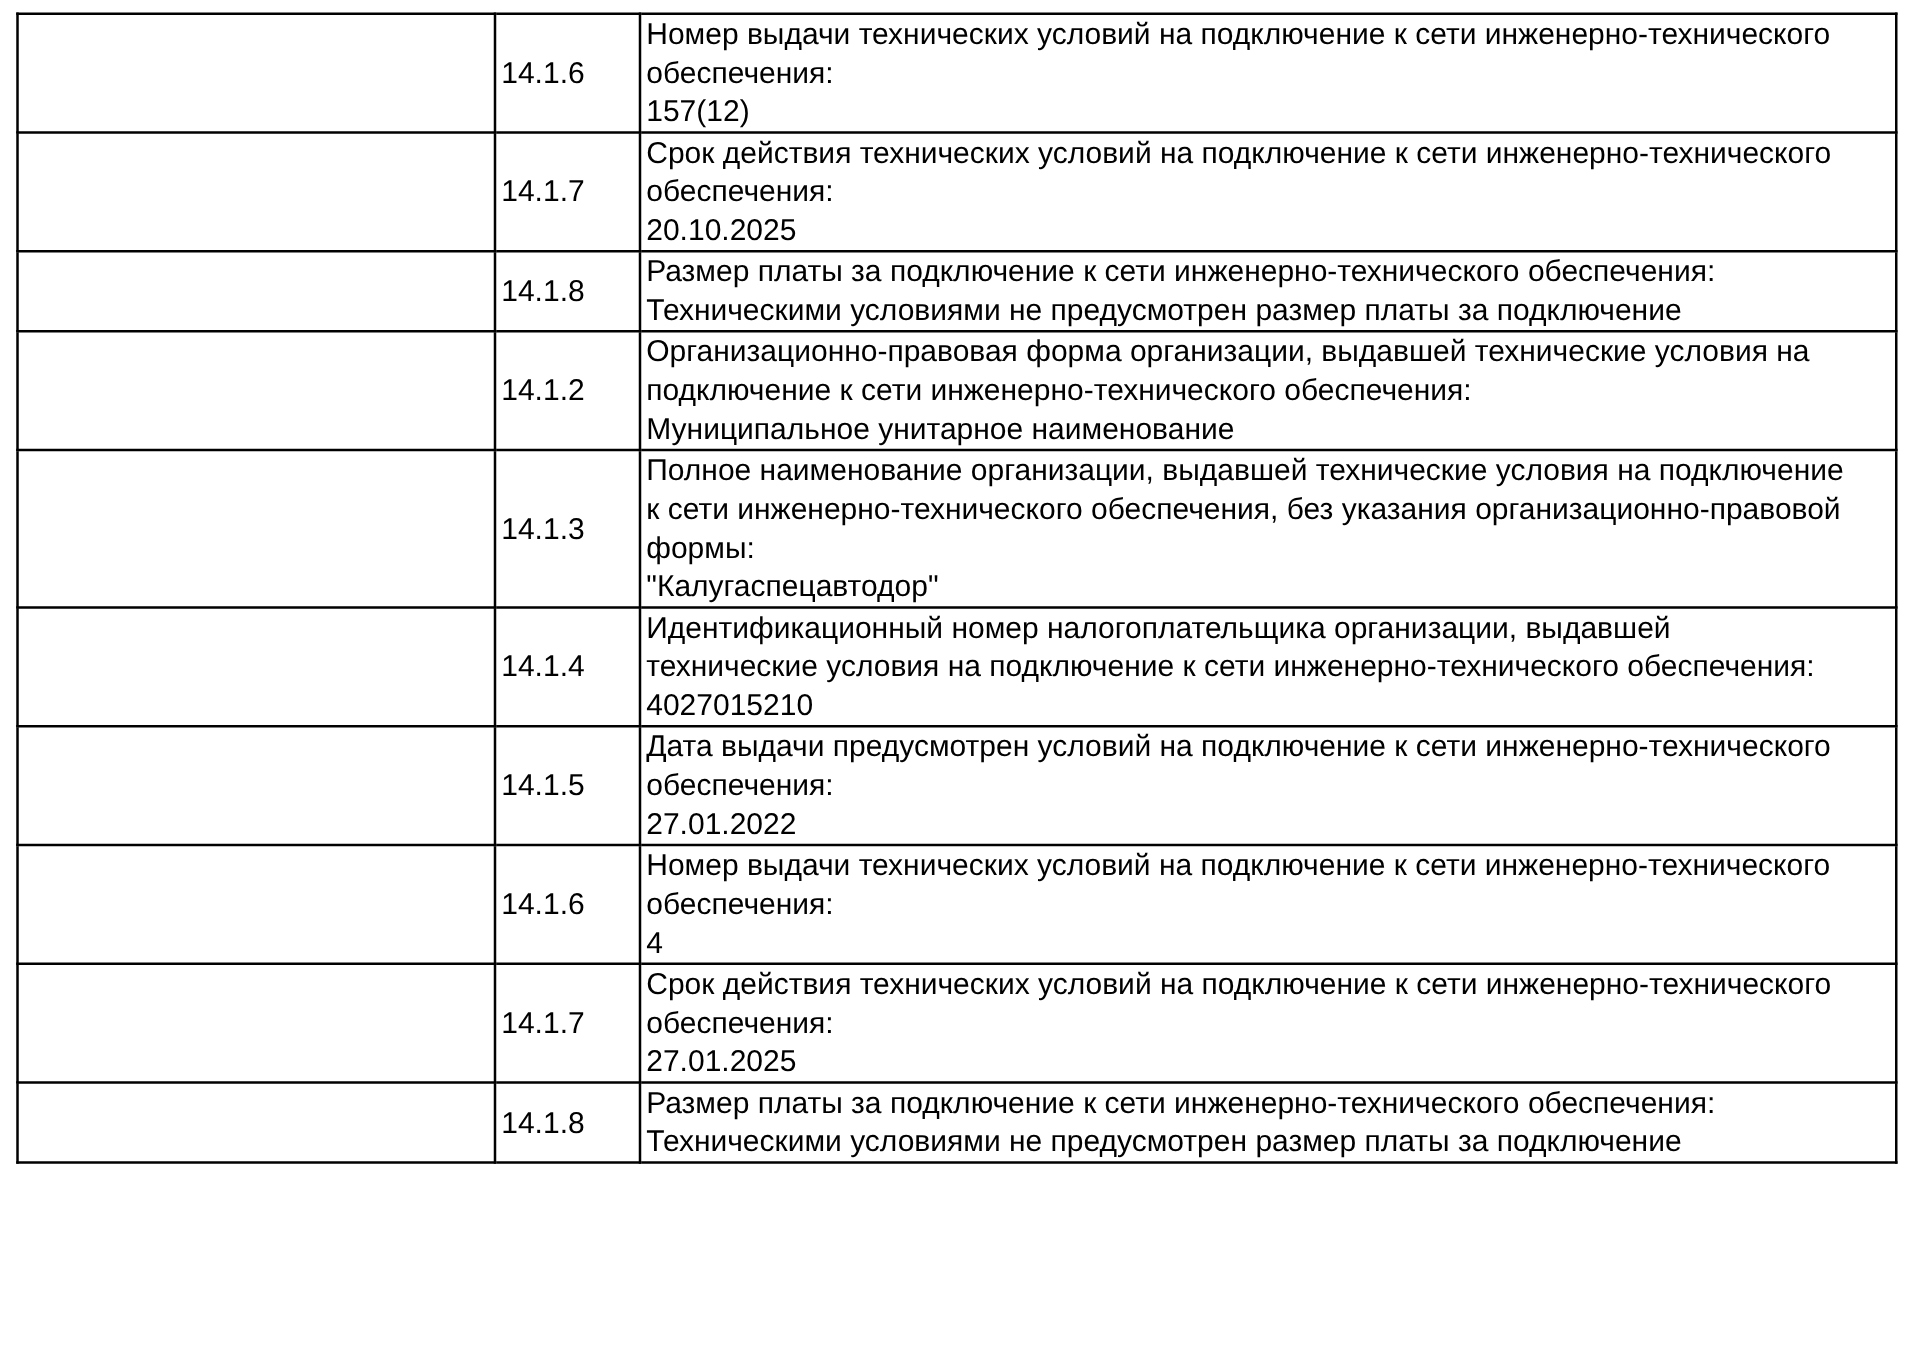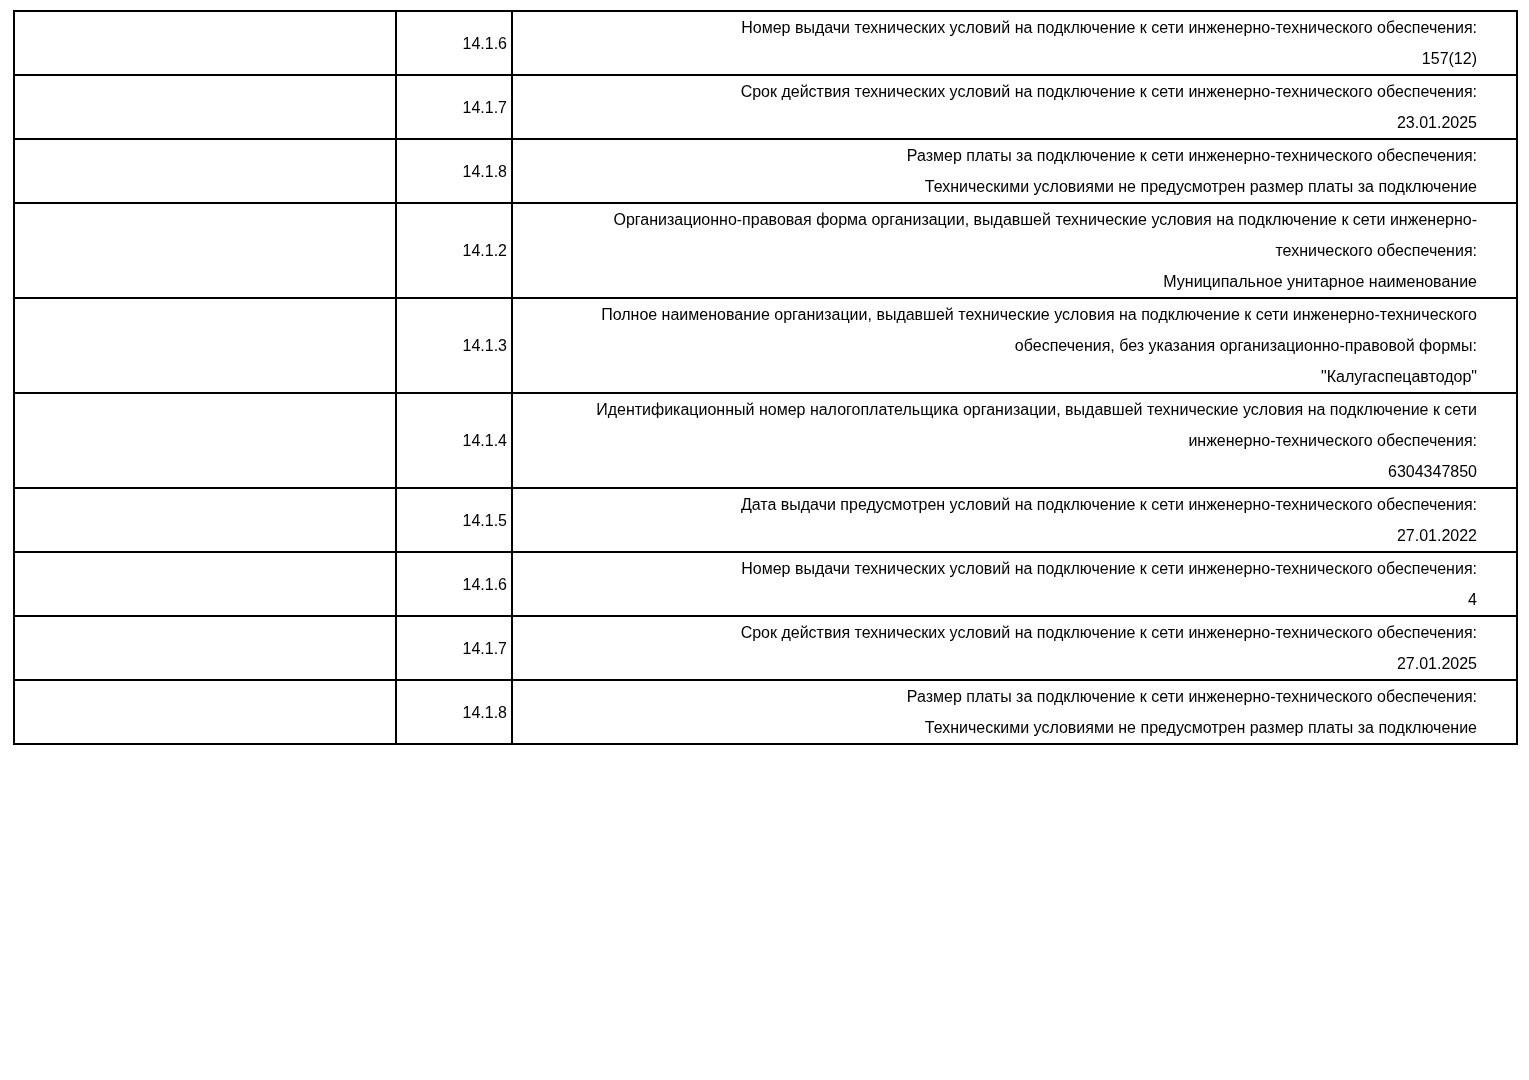--- a/index.html
+++ b/index.html
@@ -21,27 +21,26 @@
     top: 10px;
   }
   table.decl {
     border-collapse: collapse;
     table-layout: fixed;
     width: 1501px;
     background: #ffffff;
   }
   table.decl td {
     border: 2px solid #000000;
-    font-size: 16px;
+    font-size: 24px;
     line-height: 31px;
     padding: 0 4px;
     vertical-align: middle;
     overflow: hidden;
     word-wrap: break-word;
-    text-align: right;
   }
   td.section-cell {
     width: 372px;
     vertical-align: top;
     padding-top: 1px;
     padding-left: 6px;
     padding-right: 8px;
   }
   td.code-cell {
     width: 106px;
@@ -72,21 +71,21 @@
       <div class="field-label">Номер выдачи технических условий на подключение к сети инженерно-технического обеспечения:</div>
       <div class="field-value">157(12)</div>
     </td>
   </tr>
 
   <tr>
     <td class="section-cell"></td>
     <td class="code-cell">14.1.7</td>
     <td class="content-cell">
       <div class="field-label">Срок действия технических условий на подключение к сети инженерно-технического обеспечения:</div>
-      <div class="field-value">23.01.2025</div>
+      <div class="field-value">20.10.2025</div>
     </td>
   </tr>
 
   <tr>
     <td class="section-cell"></td>
     <td class="code-cell">14.1.8</td>
     <td class="content-cell">
       <div class="field-label">Размер платы за подключение к сети инженерно-технического обеспечения:</div>
       <div class="field-value">Техническими условиями не предусмотрен размер платы за подключение</div>
     </td>
@@ -109,21 +108,21 @@
       <div class="field-label">Полное наименование организации, выдавшей технические условия на подключение к сети инженерно-технического обеспечения, без указания организационно-правовой формы:</div>
       <div class="field-value">"Калугаспецавтодор"</div>
     </td>
   </tr>
 
   <tr>
     <td class="section-cell"></td>
     <td class="code-cell">14.1.4</td>
     <td class="content-cell">
       <div class="field-label">Идентификационный номер налогоплательщика организации, выдавшей технические условия на подключение к сети инженерно-технического обеспечения:</div>
-      <div class="field-value">6304347850</div>
+      <div class="field-value">4027015210</div>
     </td>
   </tr>
 
   <tr>
     <td class="section-cell"></td>
     <td class="code-cell">14.1.5</td>
     <td class="content-cell">
       <div class="field-label">Дата выдачи предусмотрен условий на подключение к сети инженерно-технического обеспечения:</div>
       <div class="field-value">27.01.2022</div>
     </td>

